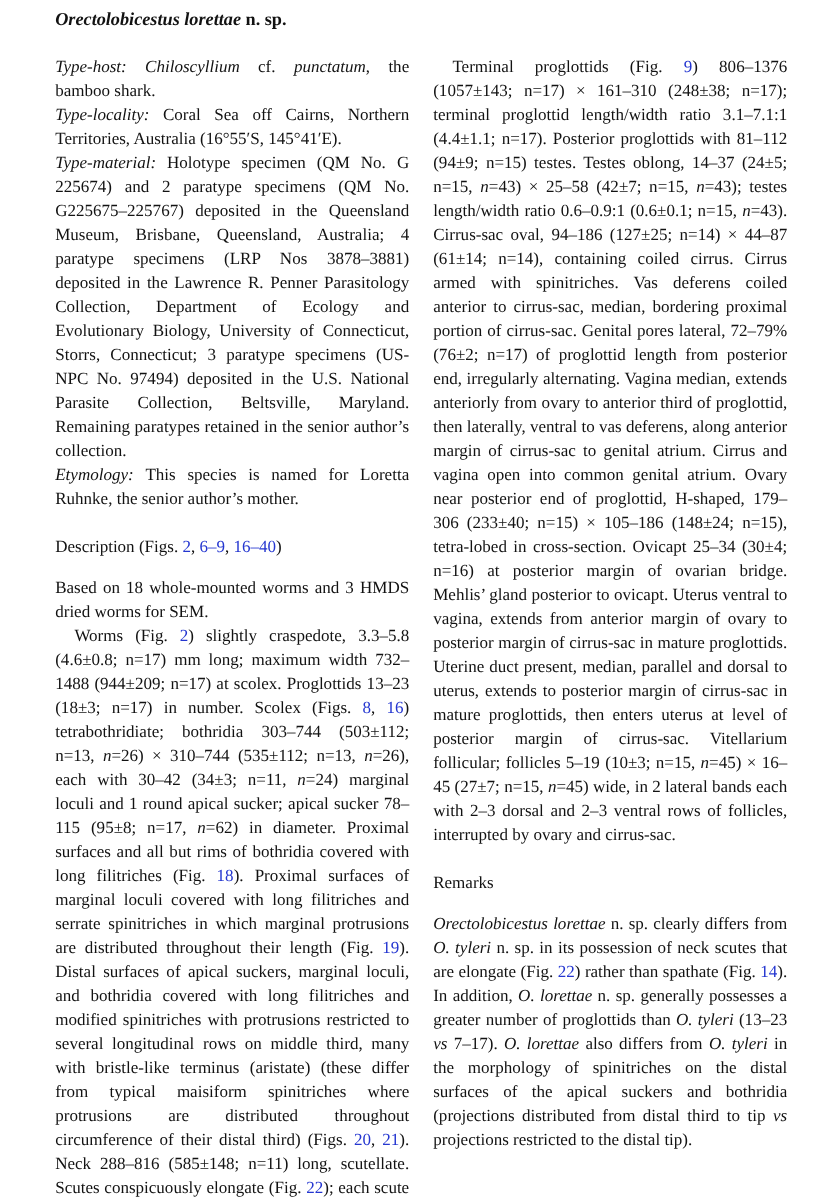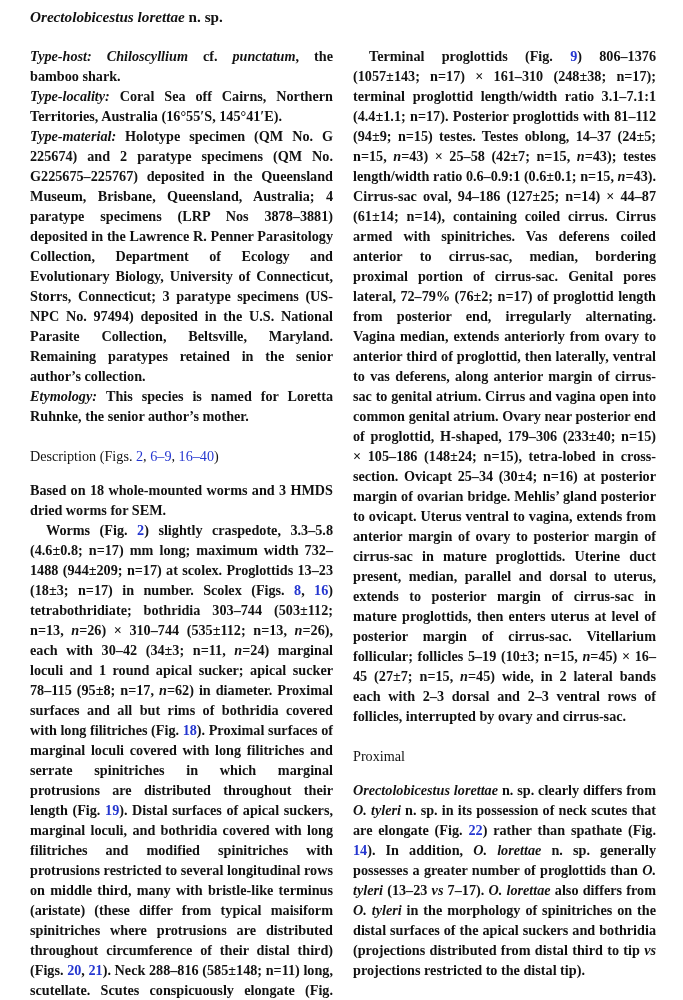--- a/index.html
+++ b/index.html
@@ -5,36 +5,36 @@
   html,body { margin:0; padding:0; background:#ffffff; }
   .page {
     position: relative;
     width: 683px;
     height: 1000px;
     background: #ffffff;
     overflow: hidden;
     font-family: "Liberation Serif", "DejaVu Serif", serif;
     color: #121212;
     box-sizing: border-box;
-    padding: 7px 27px 0 30px;
+    padding: 7px 27px 0 46px;
   }
   .columns { display: flex; gap: 20px; }
   .col { flex: 1 1 0; min-width: 0; }
   .col-right { padding-top: 39px; }
   .title {
     font-size: 15.2px;
     line-height: 20px;
     margin: 0 0 19px 0;
   }
   .para, .section-heading {
     margin: 0;
     font-size: 14.2px;
     line-height: 20px;
   }
-  .para { text-align: justify; font-weight: bold; }
+  .para { text-align: justify; }
   .para.indent { text-indent: 16px; }
   .section-heading { text-align: left; margin: 20px 0 14px 0; }
   .run-n { font-style: normal; text-align: right; }
   .run-i { font-style: italic; }
   .run-b { font-weight: 700; }
   .run-bi { font-weight: 700; font-style: italic; }
   .run-l { color: var(--link-blue, #2436d0); }
 </style>
 </head>
 <body>
@@ -49,18 +49,18 @@
           <p class="para"><span class="run-i">Type-material: </span><span class="run-n">Holotype specimen (QM No. G 225674) and 2 paratype specimens (QM No. G225675–225767) deposited in the Queensland Museum, Brisbane, Queensland, Australia; 4 paratype specimens (LRP Nos 3878–3881) deposited in the Lawrence R. Penner Parasitology Collection, Department of Ecology and Evolutionary Biology, University of Connecticut, Storrs, Connecticut; 3 paratype specimens (US-NPC No. 97494) deposited in the U.S. National Parasite Collection, Beltsville, Maryland. Remaining paratypes retained in the senior author’s collection.</span></p>
           <p class="para"><span class="run-i">Etymology: </span><span class="run-n">This species is named for Loretta Ruhnke, the senior author’s mother.</span></p>
           <p class="section-heading"><span class="run-n">Description (Figs. </span><span class="run-l">2</span><span class="run-n">, </span><span class="run-l">6–9</span><span class="run-n">, </span><span class="run-l">16–40</span><span class="run-n">)</span></p>
           <p class="para"><span class="run-n">Based on 18 whole-mounted worms and 3 HMDS dried worms for SEM.</span></p>
           <p class="para indent"><span class="run-n">Worms (Fig. </span><span class="run-l">2</span><span class="run-n">) slightly craspedote, 3.3–5.8 (4.6±0.8; n=17) mm long; maximum width 732–1488 (944±209; n=17) at scolex. Proglottids 13–23 (18±3; n=17) in number. Scolex (Figs. </span><span class="run-l">8</span><span class="run-n">, </span><span class="run-l">16</span><span class="run-n">) tetrabothridiate; bothridia 303–744 (503±112; n=13, </span><span class="run-i">n</span><span class="run-n">=26) × 310–744 (535±112; n=13, </span><span class="run-i">n</span><span class="run-n">=26), each with 30–42 (34±3; n=11, </span><span class="run-i">n</span><span class="run-n">=24) marginal loculi and 1 round apical sucker; apical sucker 78–115 (95±8; n=17, </span><span class="run-i">n</span><span class="run-n">=62) in diameter. Proximal surfaces and all but rims of bothridia covered with long filitriches (Fig. </span><span class="run-l">18</span><span class="run-n">). Proximal surfaces of marginal loculi covered with long filitriches and serrate spinitriches in which marginal protrusions are distributed throughout their length (Fig. </span><span class="run-l">19</span><span class="run-n">). Distal surfaces of apical suckers, marginal loculi, and bothridia covered with long filitriches and modified spinitriches with protrusions restricted to several longitudinal rows on middle third, many with bristle-like terminus (aristate) (these differ from typical maisiform spinitriches where protrusions are distributed throughout circumference of their distal third) (Figs. </span><span class="run-l">20</span><span class="run-n">, </span><span class="run-l">21</span><span class="run-n">). Neck 288–816 (585±148; n=11) long, scutellate. Scutes conspicuously elongate (Fig. </span><span class="run-l">22</span><span class="run-n">); each scute consists of densely packed, long filitriches (Fig. </span></p>
         </div>
     </div>
     <div class="col col-right">
       <div>
           <p class="para indent"><span class="run-n">Terminal proglottids (Fig. </span><span class="run-l">9</span><span class="run-n">) 806–1376 (1057±143; n=17) × 161–310 (248±38; n=17); terminal proglottid length/width ratio 3.1–7.1:1 (4.4±1.1; n=17). Posterior proglottids with 81–112 (94±9; n=15) testes. Testes oblong, 14–37 (24±5; n=15, </span><span class="run-i">n</span><span class="run-n">=43) × 25–58 (42±7; n=15, </span><span class="run-i">n</span><span class="run-n">=43); testes length/width ratio 0.6–0.9:1 (0.6±0.1; n=15, </span><span class="run-i">n</span><span class="run-n">=43). Cirrus-sac oval, 94–186 (127±25; n=14) × 44–87 (61±14; n=14), containing coiled cirrus. Cirrus armed with spinitriches. Vas deferens coiled anterior to cirrus-sac, median, bordering proximal portion of cirrus-sac. Genital pores lateral, 72–79% (76±2; n=17) of proglottid length from posterior end, irregularly alternating. Vagina median, extends anteriorly from ovary to anterior third of proglottid, then laterally, ventral to vas deferens, along anterior margin of cirrus-sac to genital atrium. Cirrus and vagina open into common genital atrium. Ovary near posterior end of proglottid, H-shaped, 179–306 (233±40; n=15) × 105–186 (148±24; n=15), tetra-lobed in cross-section. Ovicapt 25–34 (30±4; n=16) at posterior margin of ovarian bridge. Mehlis’ gland posterior to ovicapt. Uterus ventral to vagina, extends from anterior margin of ovary to posterior margin of cirrus-sac in mature proglottids. Uterine duct present, median, parallel and dorsal to uterus, extends to posterior margin of cirrus-sac in mature proglottids, then enters uterus at level of posterior margin of cirrus-sac. Vitellarium follicular; follicles 5–19 (10±3; n=15, </span><span class="run-i">n</span><span class="run-n">=45) × 16–45 (27±7; n=15, </span><span class="run-i">n</span><span class="run-n">=45) wide, in 2 lateral bands each with 2–3 dorsal and 2–3 ventral rows of follicles, interrupted by ovary and cirrus-sac.</span></p>
-          <p class="section-heading"><span class="run-n">Proximal</span></p>
+          <p class="section-heading"><span class="run-n">Remarks</span></p>
           <p class="para"><span class="run-i">Orectolobicestus lorettae</span><span class="run-n"> n. sp. clearly differs from </span><span class="run-i">O. tyleri</span><span class="run-n"> n. sp. in its possession of neck scutes that are elongate (Fig. </span><span class="run-l">22</span><span class="run-n">) rather than spathate (Fig. </span><span class="run-l">14</span><span class="run-n">). In addition, </span><span class="run-i">O. lorettae</span><span class="run-n"> n. sp. generally possesses a greater number of proglottids than </span><span class="run-i">O. tyleri</span><span class="run-n"> (13–23 </span><span class="run-i">vs</span><span class="run-n"> 7–17). </span><span class="run-i">O. lorettae</span><span class="run-n"> also differs from </span><span class="run-i">O. tyleri</span><span class="run-n"> in the morphology of spinitriches on the distal surfaces of the apical suckers and bothridia (projections distributed from distal third to tip </span><span class="run-i">vs</span><span class="run-n"> projections restricted to the distal tip).</span></p>
         </div>
     </div>
   </div>
 </div>
 
 </body></html>

